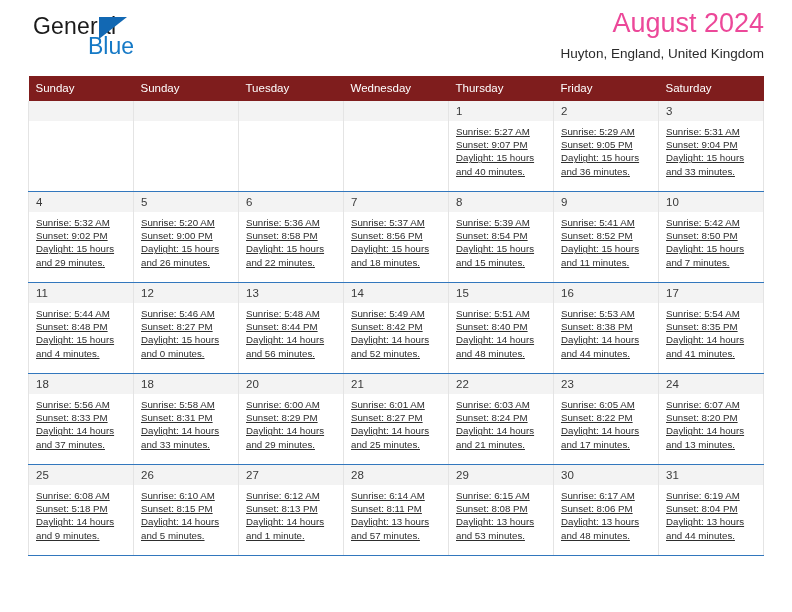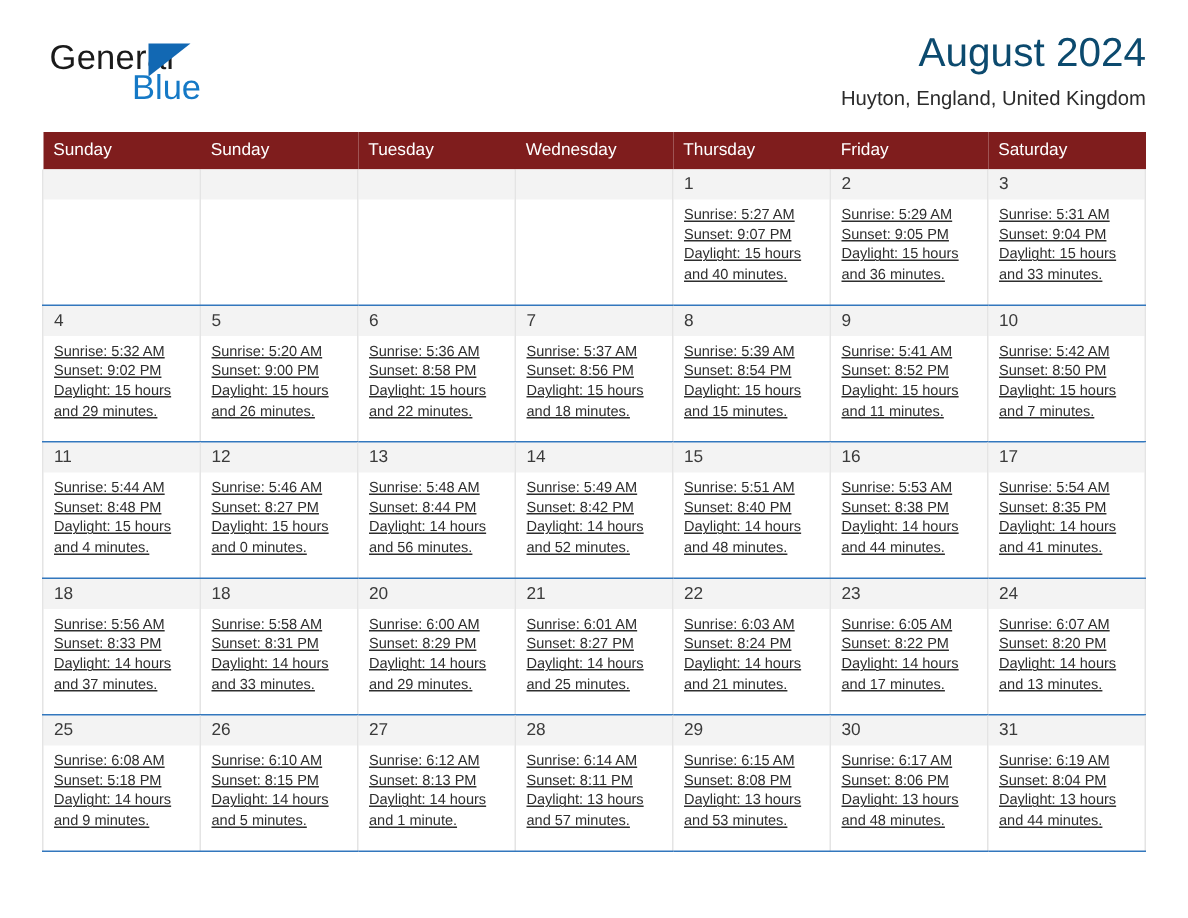--- a/index.html
+++ b/index.html
@@ -12,21 +12,21 @@
     height: 612px;
     font-family: "Liberation Sans", sans-serif;
     color: #2b2b2b;
     overflow: hidden;
   }
   .page {
     position: relative;
     width: 792px;
     height: 612px;
     box-sizing: border-box;
-    padding: 16px 28px;
+    padding: 4px 28px;
   }
 
   
   .header {
     position: relative;
     height: 72px;
     display: flex;
     align-items: flex-start;
     justify-content: space-between;
   }
@@ -62,21 +62,21 @@
     color: #1579c6;
     line-height: 26px;
   }
 
   .title-block {
     text-align: right;
     padding-top: 2px;
   }
   .cal-title {
     font-size: 27px;
-    color: #0c4a6e;
+    color: #ec4899;
     line-height: 34px;
     font-weight: 400;
     white-space: nowrap;
   }
   .cal-subtitle {
     font-size: 13.5px;
     color: #2b2b2b;
     line-height: 20px;
     margin-top: 4px;
     white-space: nowrap;

